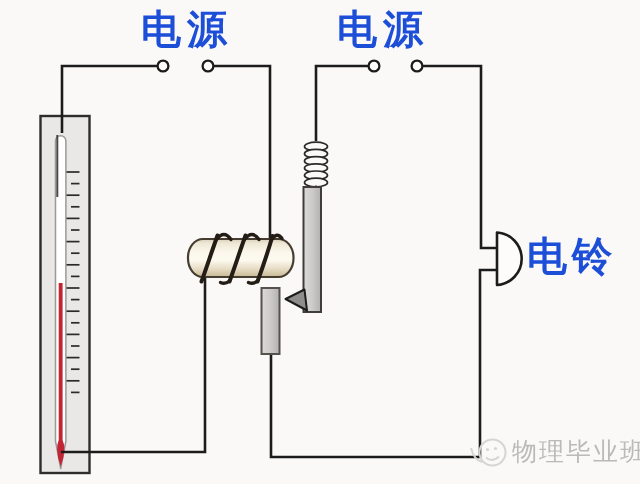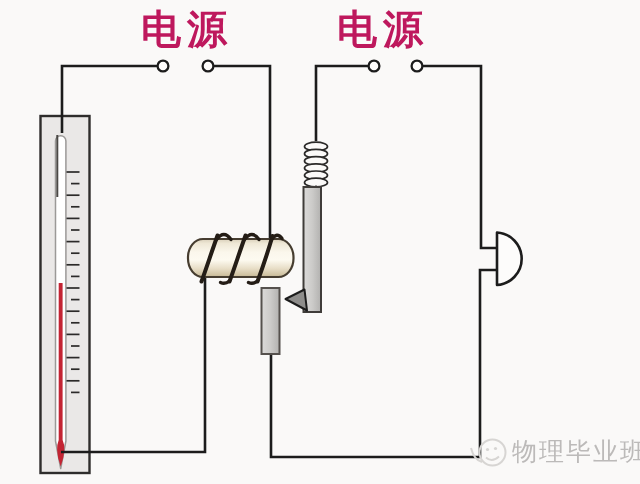--- a/index.html
+++ b/index.html
@@ -4,21 +4,21 @@
 <style>
   html,body{margin:0;padding:0;}
   body{font-family:"DejaVu Sans","Liberation Sans",sans-serif;}
   .stage{
     position:relative;width:640px;height:484px;background:#faf9f8;overflow:hidden;
   }
   .stage svg{position:absolute;left:0;top:0;}
   .cn-label{
     position:absolute;white-space:nowrap;
     font-family:"DejaVu Serif","Liberation Serif",serif;
-    font-weight:600;color:#be185d;
+    font-weight:600;color:#1d4ed8;
     font-size:40px;line-height:44px;letter-spacing:6px;
   }
   .watermark-text{
     position:absolute;white-space:nowrap;
     font-family:"DejaVu Serif","Liberation Serif",serif;
     font-weight:500;color:#bcbab9;
     font-size:25px;line-height:28px;letter-spacing:2px;
   }
 </style>
 </head>
@@ -125,15 +125,16 @@
       <circle cx="487.5" cy="449.5" r="1.6" fill="#d7d5d3" stroke="none"></circle>
       <circle cx="495.5" cy="448.5" r="1.6" fill="#d7d5d3" stroke="none"></circle>
       <path d="M 486 457.5 Q 492 463 499 456.5" stroke-width="1.8"></path>
     </g>
   </svg>
 
   <div class="cn-label" style="left:141px;top:7px;">电源</div>
 
   <div class="cn-label" style="left:337px;top:7px;">电源</div>
 
+  <div class="cn-label" style="left:527px;top:234px;letter-spacing:5px;">电铃</div>
 
   <div class="watermark-text" style="left:512px;top:438px;">物理毕业班</div>
 </div>
 
 </body></html>

